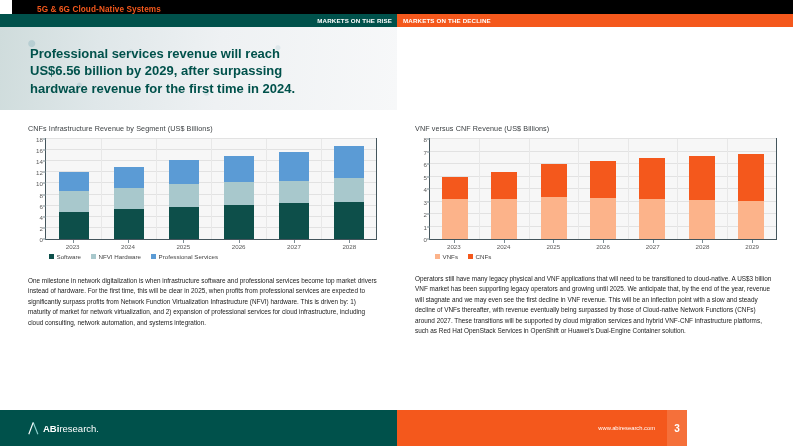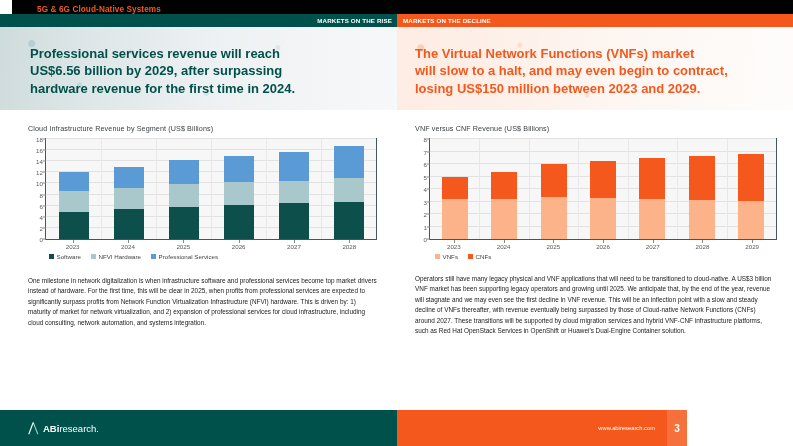--- a/index.html
+++ b/index.html
@@ -199,31 +199,26 @@
     <span class="tab-label">MARKETS ON THE DECLINE</span>
   </div>
 </div>
 
 <div class="hero">
   <div class="hero-col hero-left">
     <div class="hero-headline">Professional services revenue will reach
 US$6.56 billion by 2029, after surpassing
 hardware revenue for the first time in 2024.</div>
   </div>
-  <div class="hero-col hero-right">
-    <div class="hero-headline">The Virtual Network Functions (VNFs) market
-will slow to a halt, and may even begin to contract,
-losing US$150 million between 2023 and 2029.</div>
-  </div>
 </div>
 
 <div class="content">
 
   <div class="col col-left">
-    <div class="chart-title">Cloud Infrastructure Revenue by Segment (US$ Billions)</div>
+    <div class="chart-title">CNFs Infrastructure Revenue by Segment (US$ Billions)</div>
     <div class="chart" id="chart-0">
         <div style="position: relative; margin-left: 17px;">
           <div class="chart-area" style="height: 100px;">
             <div class="plot">
               <div class="gridline" style="bottom: 11.1111px;"></div>
               <div class="gridline" style="bottom: 22.2222px;"></div>
               <div class="gridline" style="bottom: 33.3333px;"></div>
               <div class="gridline" style="bottom: 44.4444px;"></div>
               <div class="gridline" style="bottom: 55.5556px;"></div>
               <div class="gridline" style="bottom: 66.6667px;"></div>

